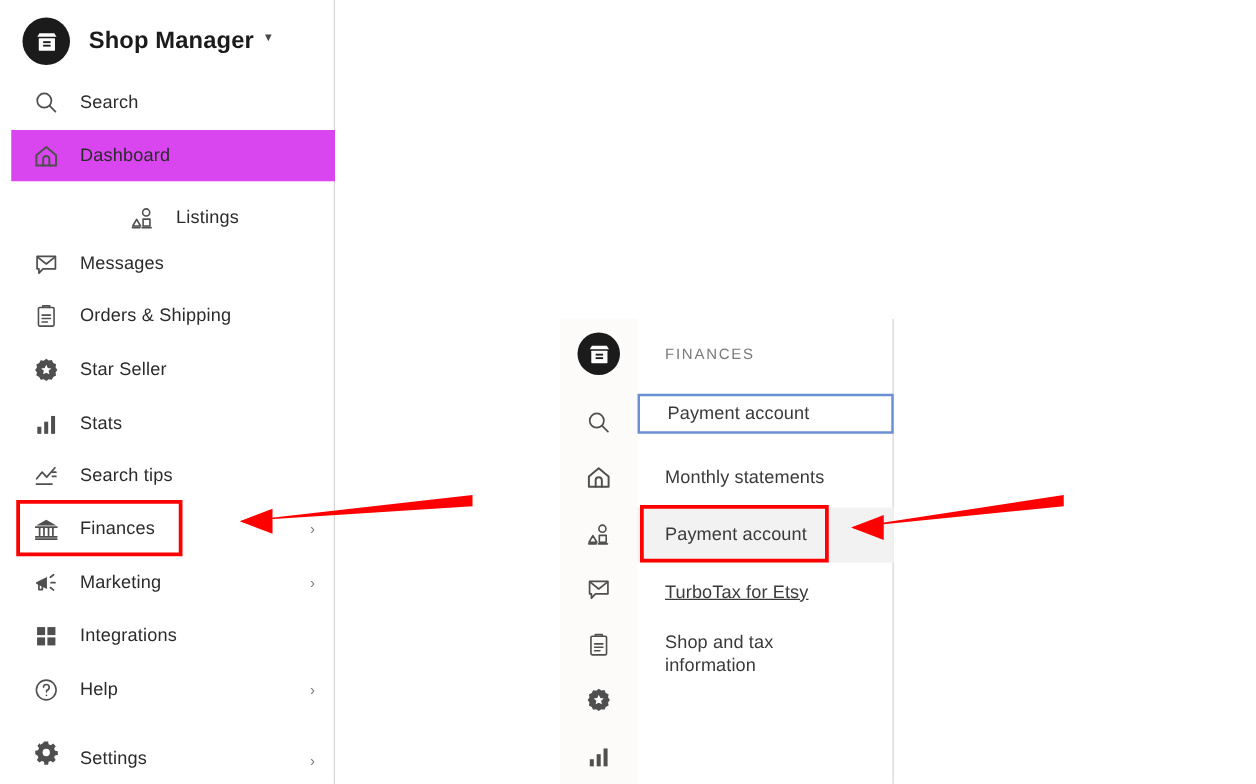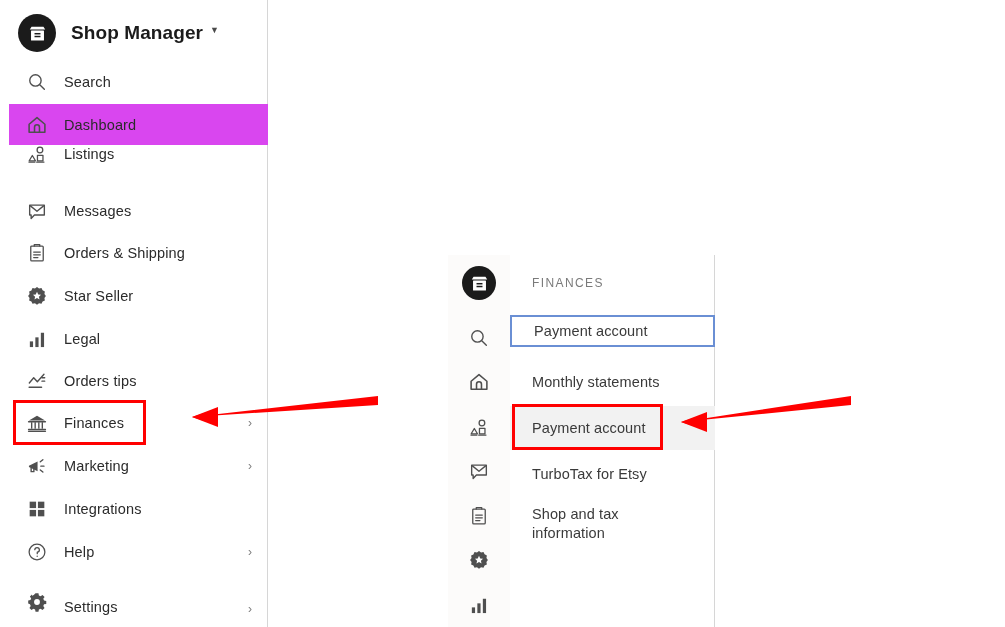--- a/index.html
+++ b/index.html
@@ -223,21 +223,21 @@
       </div>
       <div class="nav-item is-active" style="top: 104px;">
         <span class="nav-icon">
           <svg width="22" height="22" viewBox="0 0 24 24" fill="none" stroke="currentColor" stroke-width="1.7" stroke-linecap="round" stroke-linejoin="round">
             <path d="M3.4 11.2 L12 4 L20.6 11.2 V20 H3.4 Z"></path>
             <path d="M9.3 20 V14.4 a2.7 2.7 0 0 1 5.4 0 V20"></path>
           </svg>
         </span>
         <span class="nav-label">Dashboard</span>
       </div>
-      <div class="nav-item" style="top: 133px;">
+      <div class="nav-item" style="top: 153px; justify-content: center;">
         <span class="nav-icon">
           <svg width="22" height="22" viewBox="0 0 24 24" fill="none" stroke="currentColor" stroke-width="1.4" stroke-linecap="round" stroke-linejoin="round">
             <circle cx="15.2" cy="7.6" r="3.1"></circle>
             <rect x="12.5" y="13.4" width="6" height="6"></rect>
             <path d="M6.9 13.6 L10.3 19.4 H3.5 Z"></path>
             <line x1="3.2" y1="20.8" x2="9.8" y2="20.8"></line>
             <line x1="19.6" y1="20.8" x2="11.6" y2="20.8"></line>
           </svg>
         </span>
         <span class="nav-label">Listings</span>
@@ -273,32 +273,32 @@
         <span class="nav-label">Star Seller</span>
       </div>
       <div class="nav-item" style="top: 318px;">
         <span class="nav-icon">
           <svg width="22" height="22" viewBox="0 0 24 24">
             <rect x="4.2" y="14.6" width="3.5" height="6.2" fill="currentColor"></rect>
             <rect x="10.2" y="10.2" width="3.5" height="10.6" fill="currentColor"></rect>
             <rect x="16.2" y="5.2" width="3.5" height="15.6" fill="currentColor"></rect>
           </svg>
         </span>
-        <span class="nav-label">Legal</span>
+        <span class="nav-label">Stats</span>
       </div>
       <div class="nav-item" style="top: 360px;">
         <span class="nav-icon">
           <svg width="22" height="22" viewBox="0 0 24 24" fill="none" stroke="currentColor" stroke-width="1.5" stroke-linecap="round" stroke-linejoin="round">
             <path d="M3.6 14.2 L8.4 8.4 L12.4 12.8 L19.6 4.6"></path>
             <line x1="3.4" y1="18.8" x2="17" y2="18.8"></line>
             <line x1="17.4" y1="8.4" x2="20.4" y2="8.4"></line>
             <line x1="17.4" y1="12.2" x2="20.4" y2="12.2"></line>
           </svg>
         </span>
-        <span class="nav-label">Orders tips</span>
+        <span class="nav-label">Search tips</span>
       </div>
       <div class="nav-item" style="top: 402px;">
         <span class="nav-icon">
           <svg width="22" height="22" viewBox="0 0 24 24" fill="none" stroke="currentColor" stroke-width="1.5" stroke-linecap="round" stroke-linejoin="round">
             <path d="M3.2 9.2 L12 4.2 L20.8 9.2 Z" fill="currentColor" stroke="none"></path>
             <line x1="2.8" y1="10.6" x2="21.2" y2="10.6"></line>
             <line x1="6.2" y1="11.6" x2="6.2" y2="17.6"></line>
             <line x1="10" y1="11.6" x2="10" y2="17.6"></line>
             <line x1="14" y1="11.6" x2="14" y2="17.6"></line>
             <line x1="17.8" y1="11.6" x2="17.8" y2="17.6"></line>
@@ -425,21 +425,21 @@
         <div class="flyout-item is-focused" style="top: 60px; height: 32px;">
           <span style="white-space: pre-line;">Payment account</span>
         </div>
         <div class="flyout-item" style="top: 110px; height: 34px;">
           <span style="white-space: pre-line;">Monthly statements</span>
         </div>
         <div class="flyout-item is-hovered" style="top: 151px; height: 44px;">
           <span style="white-space: pre-line;">Payment account</span>
         </div>
         <div class="flyout-item" style="top: 202px; height: 34px;">
-          <span style="white-space: pre-line;">TurboTax for Etsy</span>
+          <span style="white-space: pre-line; text-decoration: underline;">TurboTax for Etsy</span>
         </div>
         <div class="flyout-item" style="top: 243px; height: 52px;">
           <span style="white-space: pre-line;">Shop and tax
 information</span>
         </div>
       </div>
   </div>
 </div>
 
 <div class="callout-box" id="callout-finances"></div>

